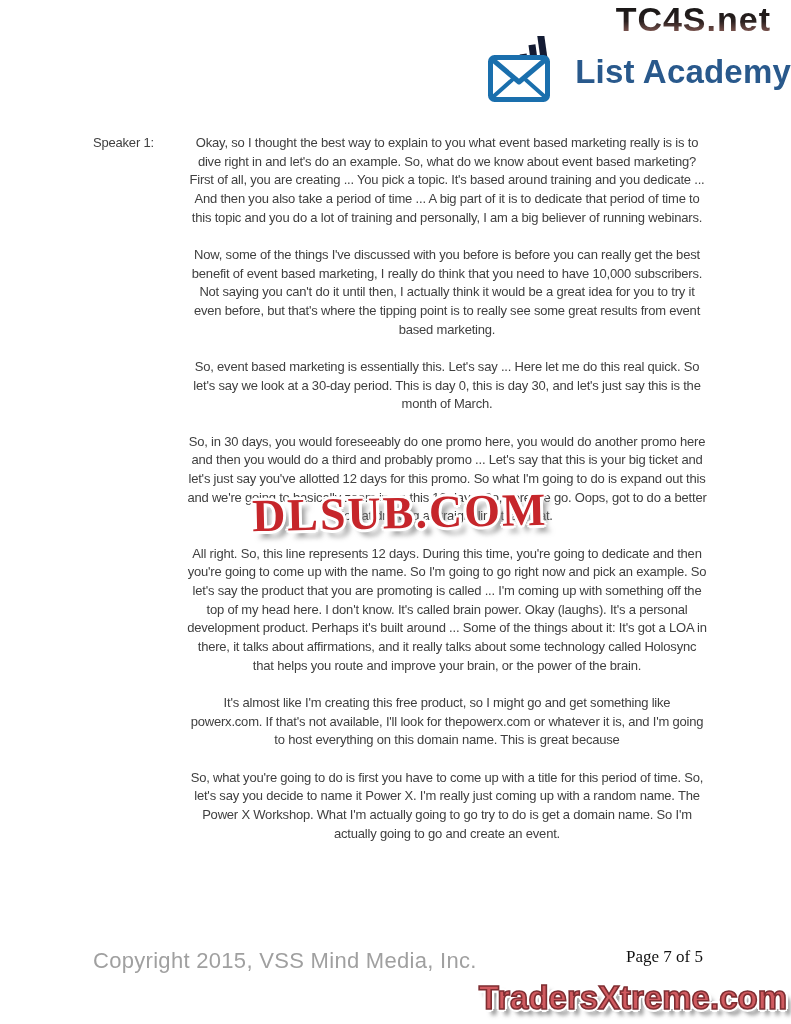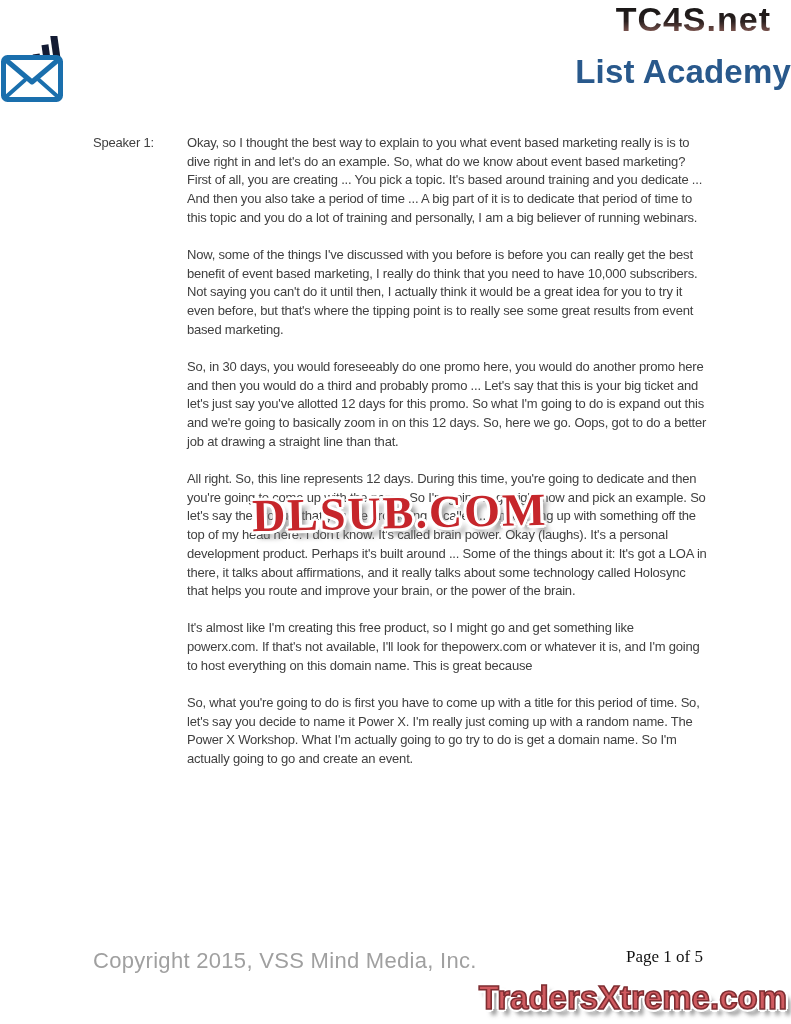--- a/index.html
+++ b/index.html
@@ -29,21 +29,21 @@
     color: transparent;
   }
 
   
   .logo {
     position: absolute;
     top: 36px;
     left: 0;
     width: 100%;
     display: flex;
-    justify-content: space-between;
+    justify-content: flex-end;
     align-items: center;
     gap: 14px;
   }
   .logo-text {
     font-size: 33px;
     font-weight: bold;
     color: #29598c;
     letter-spacing: 0.2px;
   }
 
@@ -54,21 +54,21 @@
     left: 93px;
     width: 614px;
     display: flex;
     color: #404040;
     font-size: 13px;
     line-height: 18.7px;
     letter-spacing: -0.2px;
   }
   .speaker-col { width: 94px; flex: 0 0 94px; }
   .para-col { width: 520px; }
-  .para-col p { margin: 0 0 18.5px 0; }
+  .para-col p { margin: 0 0 18.5px 0; text-align: center; }
 
   
   .dlsub {
     position: absolute;
     top: 486px;
     left: 252px;
     transform: rotate(-1.3deg);
     font-family: "Liberation Serif", serif;
     font-weight: bold;
     font-size: 46px;
@@ -141,27 +141,28 @@
       </svg>
     </span>
     <span class="logo-text">List Academy</span>
   </div>
 
   <div class="transcript">
     <div class="speaker-col">Speaker 1:</div>
     <div class="para-col">
       <p>Okay, so I thought the best way to explain to you what event based marketing really is is to dive right in and let's do an example. So, what do we know about event based marketing? First of all, you are creating ... You pick a topic. It's based around training and you dedicate ... And then you also take a period of time ... A big part of it is to dedicate that period of time to this topic and you do a lot of training and personally, I am a big believer of running webinars.</p>
       <p>Now, some of the things I've discussed with you before is before you can really get the best benefit of event based marketing, I really do think that you need to have 10,000 subscribers. Not saying you can't do it until then, I actually think it would be a great idea for you to try it even before, but that's where the tipping point is to really see some great results from event based marketing.</p>
+      <p>So, event based marketing is essentially this. Let's say ... Here let me do this real quick. So let's say we look at a 30-day period. This is day 0, this is day 30, and let's just say this is the month of March.</p>
       <p>So, in 30 days, you would foreseeably do one promo here, you would do another promo here and then you would do a third and probably promo ... Let's say that this is your big ticket and let's just say you've allotted 12 days for this promo. So what I'm going to do is expand out this and we're going to basically zoom in on this 12 days. So, here we go. Oops, got to do a better job at drawing a straight line than that.</p>
       <p>All right. So, this line represents 12 days. During this time, you're going to dedicate and then you're going to come up with the name. So I'm going to go right now and pick an example. So let's say the product that you are promoting is called ... I'm coming up with something off the top of my head here. I don't know. It's called brain power. Okay (laughs). It's a personal development product. Perhaps it's built around ... Some of the things about it: It's got a LOA in there, it talks about affirmations, and it really talks about some technology called Holosync that helps you route and improve your brain, or the power of the brain.</p>
       <p>It's almost like I'm creating this free product, so I might go and get something like powerx.com. If that's not available, I'll look for thepowerx.com or whatever it is, and I'm going to host everything on this domain name. This is great because</p>
       <p>So, what you're going to do is first you have to come up with a title for this period of time. So, let's say you decide to name it Power X. I'm really just coming up with a random name. The Power X Workshop. What I'm actually going to go try to do is get a domain name. So I'm actually going to go and create an event.</p>
     </div>
   </div>
 
   <div class="dlsub">DLSUB.COM</div>
 
   <div class="footer-copyright">Copyright 2015, VSS Mind Media, Inc.</div>
-  <div class="footer-page">Page 1 of 5</div>
+  <div class="footer-page">Page 7 of 5</div>
 
   <div class="tradersxtreme">TradersXtreme.com</div>
 
 </div>
 
 </body></html>

